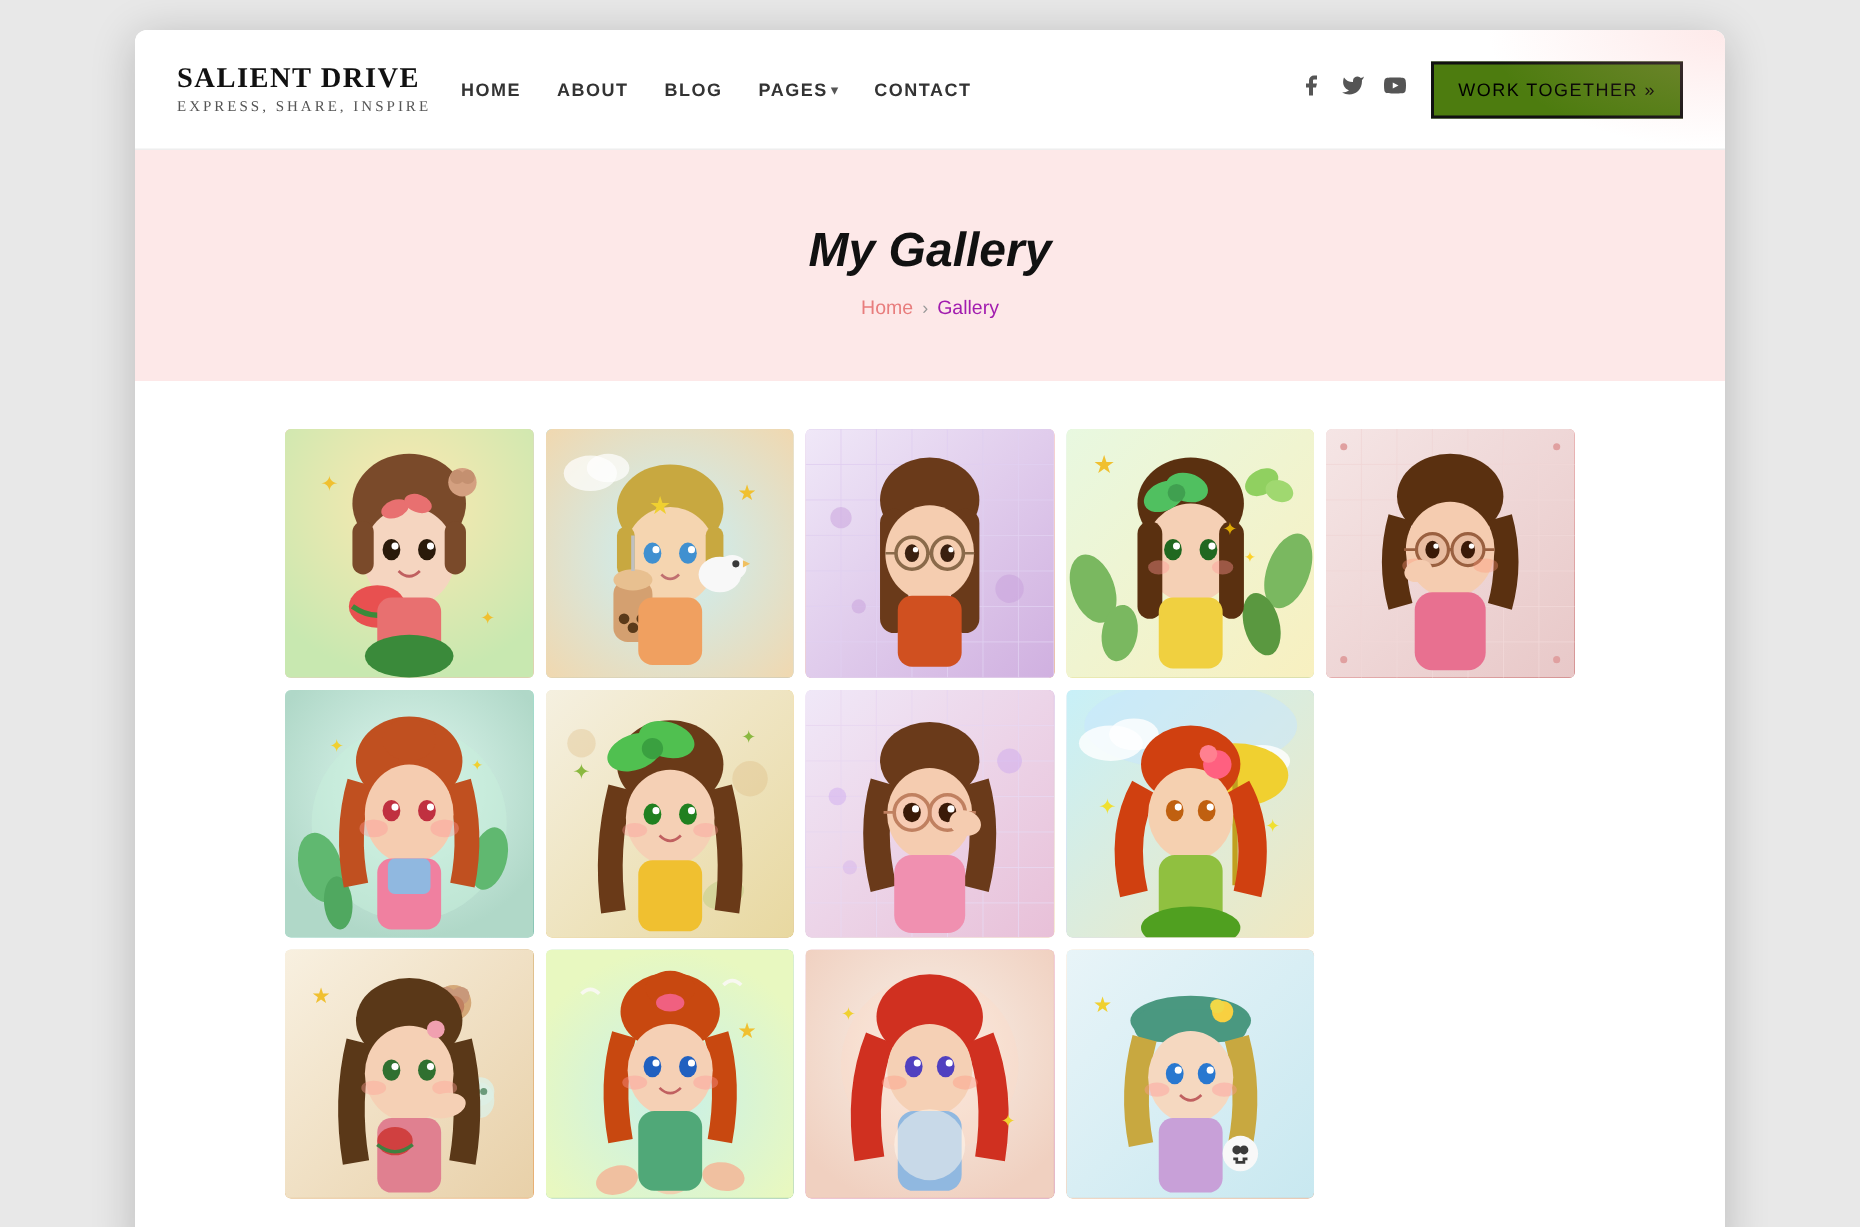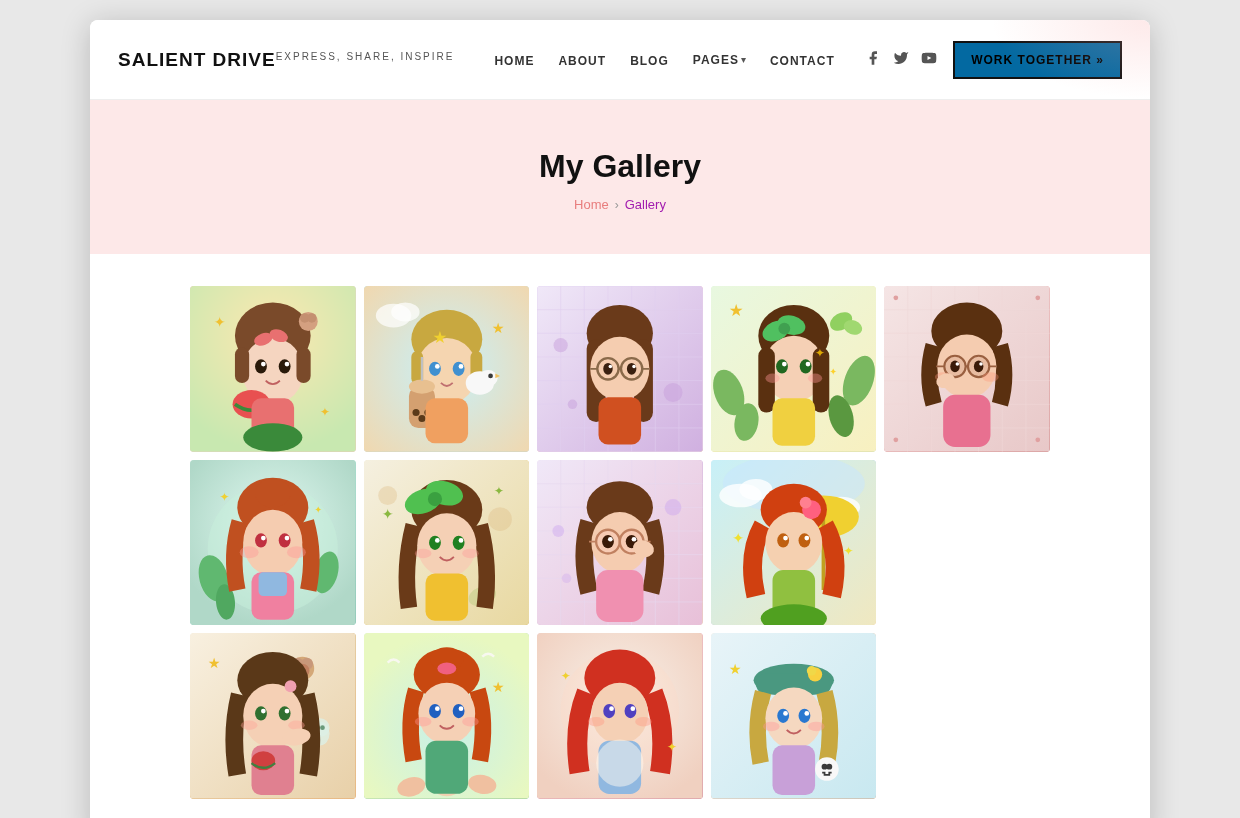--- a/index.html
+++ b/index.html
@@ -24,22 +24,23 @@
       display: flex;
       align-items: center;
       padding: 0 28px;
       height: 80px;
       border-bottom: 1px solid #eee;
       background: #fff;
       position: relative;
     }
     .logo-area {
       display: flex;
-      flex-direction: row;
-      margin-right: 40px;
+      flex-direction: column;
+      margin-right: 20px;
+      font-family: Liberation Serif, serif;
     }
     .logo-title {
       font-size: 19px;
       font-weight: 900;
       letter-spacing: 1px;
       color: #111;
       text-transform: uppercase;
     }
     .logo-subtitle {
       font-size: 10px;
@@ -82,40 +83,41 @@
       align-items: center;
       gap: 12px;
     }
     .social-icon {
       font-size: 16px;
       color: #555;
       cursor: pointer;
     }
     .work-together-btn {
       border: 2px solid #111;
-      background: #0369a1;
+      background: #4d7c0f;
       padding: 10px 16px;
       font-size: 12px;
-      font-weight: 700;
+      font-weight: 400;
       letter-spacing: 1px;
       text-transform: uppercase;
       cursor: pointer;
       white-space: nowrap;
     }
     
     .hero-banner {
       background: #fde8e8;
       text-align: center;
       padding: 48px 20px 42px;
     }
     .page-title {
       font-size: 32px;
       font-weight: 700;
       color: #111;
       margin-bottom: 12px;
+      font-style: italic;
     }
     .breadcrumb {
       display: flex;
       align-items: center;
       justify-content: center;
       gap: 6px;
       font-size: 13px;
     }
     .breadcrumb-home {
       color: #e87d7d;

